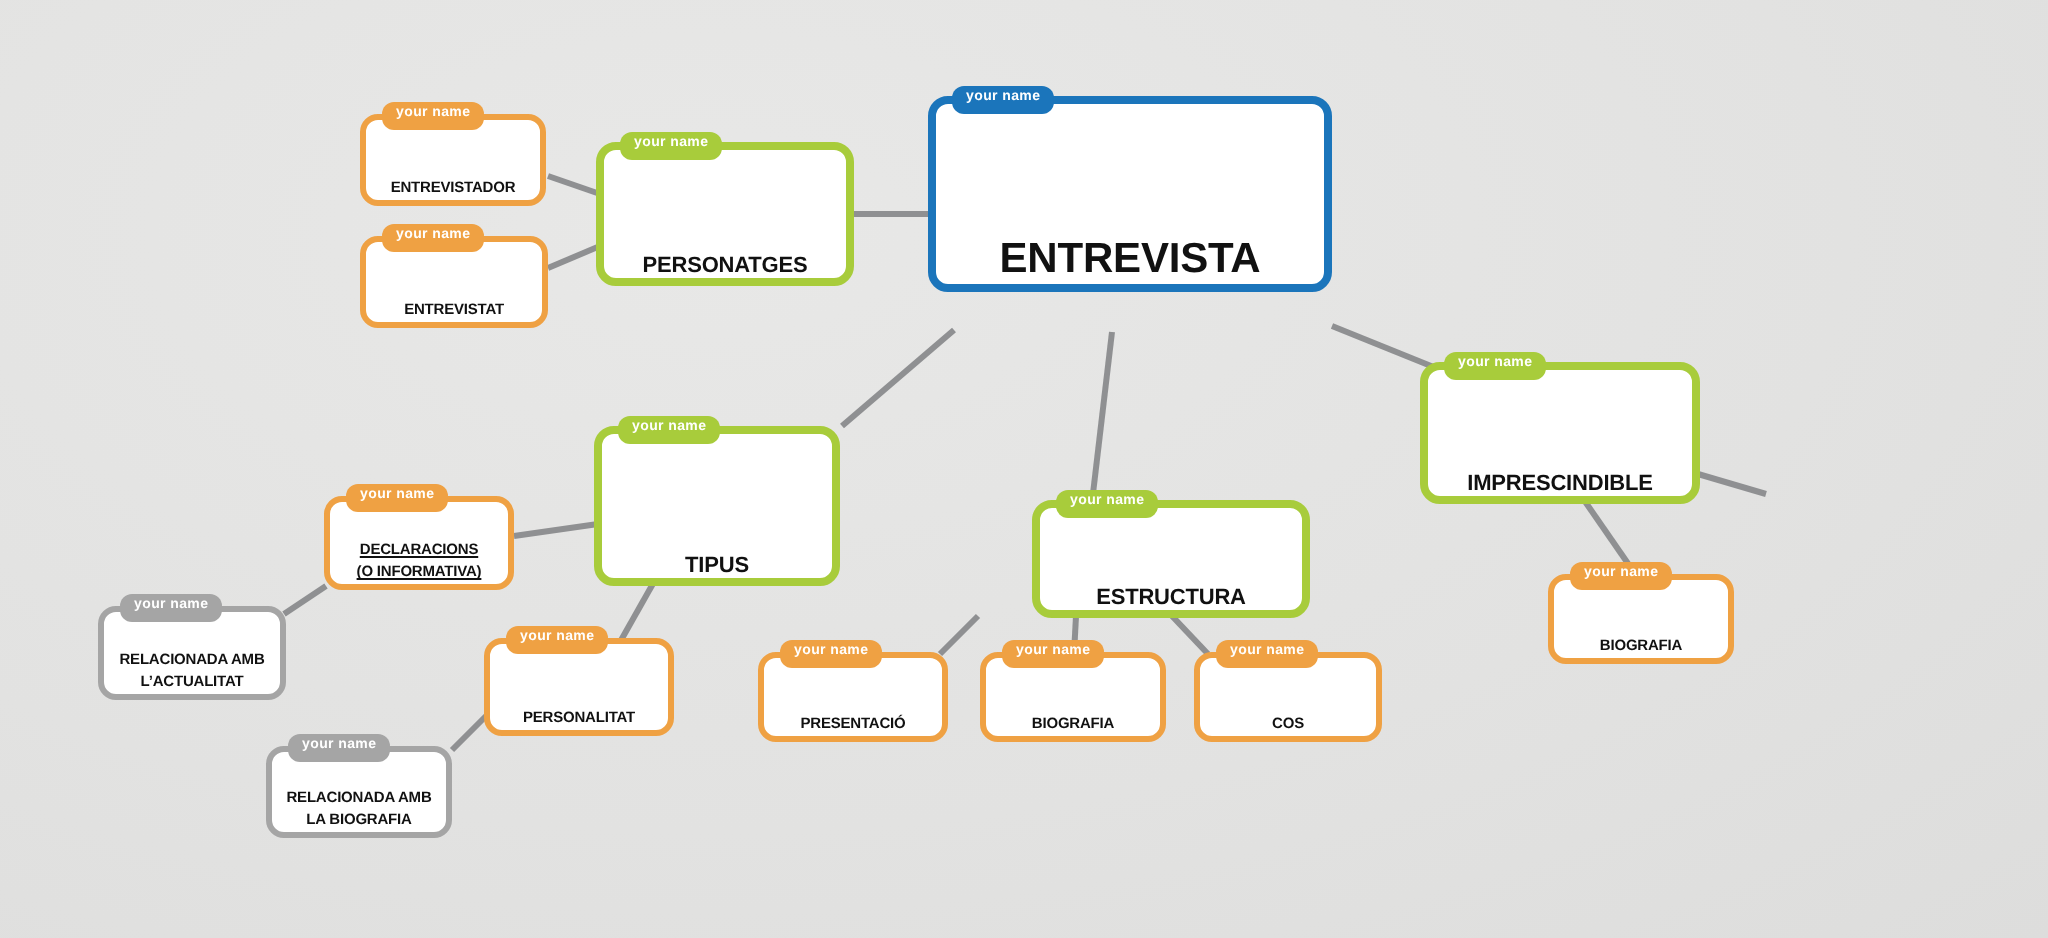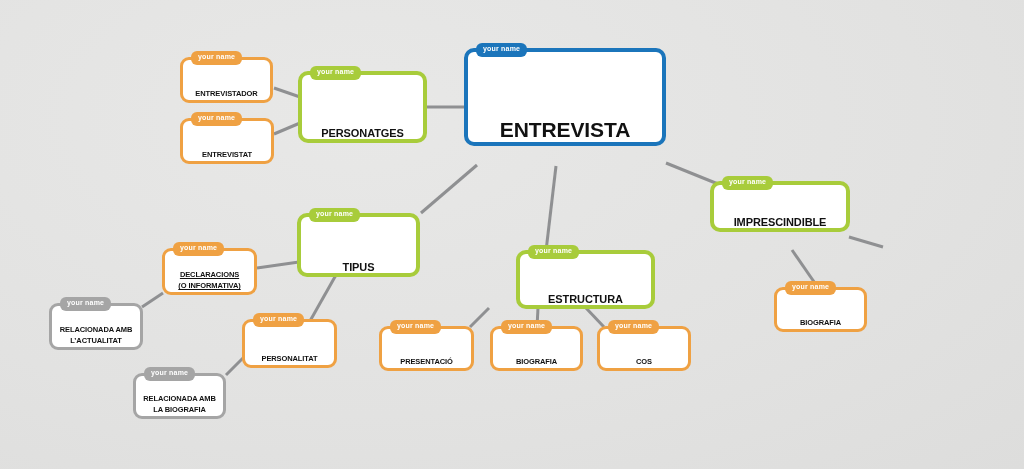--- a/index.html
+++ b/index.html
@@ -41,30 +41,30 @@
   .gray   .tab { background:#a5a5a5; }
 
   .main  { border-radius:10px; font-size:11px; }
   .small { border-radius:9px; font-size:7.5px; line-height:1.45; }
 
   
   #n-entrevista        { left:464px; top:48px;  width:202px; height:98px; font-size:21px; letter-spacing:-0.5px; }
   #n-personatges       { left:298px; top:71px;  width:129px; height:72px; }
   #n-entrevistador     { left:180px; top:57px;  width:93px;  height:46px; }
   #n-entrevistat       { left:180px; top:118px; width:94px;  height:46px; }
-  #n-tipus             { left:297px; top:213px; width:123px; height:64px; }
+  #n-tipus             { left:297px; top:213px; width:123px; height:80px; }
   #n-declaracions      { left:162px; top:248px; width:95px;  height:47px;text-decoration:underline; }
   #n-rel_actualitat    { left:49px;  top:303px; width:94px;  height:47px; }
   #n-personalitat      { left:242px; top:319px; width:95px;  height:49px; }
   #n-rel_biografia     { left:133px; top:373px; width:93px;  height:46px; }
   #n-estructura        { left:468px; top:250px; width:139px; height:59px;margin-left:48px; }
   #n-presentacio       { left:379px; top:326px; width:95px;  height:45px; }
   #n-biografia         { left:490px; top:326px; width:93px;  height:45px; }
   #n-cos               { left:597px; top:326px; width:94px;  height:45px; }
-  #n-imprescindible    { left:710px; top:181px; width:140px; height:51px; }
+  #n-imprescindible    { left:710px; top:181px; width:140px; height:71px; }
   #n-informacio_previa { left:881px; top:242px; width:94px;  height:46px; }
   #n-esborrany         { left:774px; top:287px; width:93px;  height:45px; }
 </style>
 </head>
 <body>
 
 <div class="canvas">
 
   <svg class="edges">
     <line x1="274" y1="88" x2="300" y2="97"></line>

